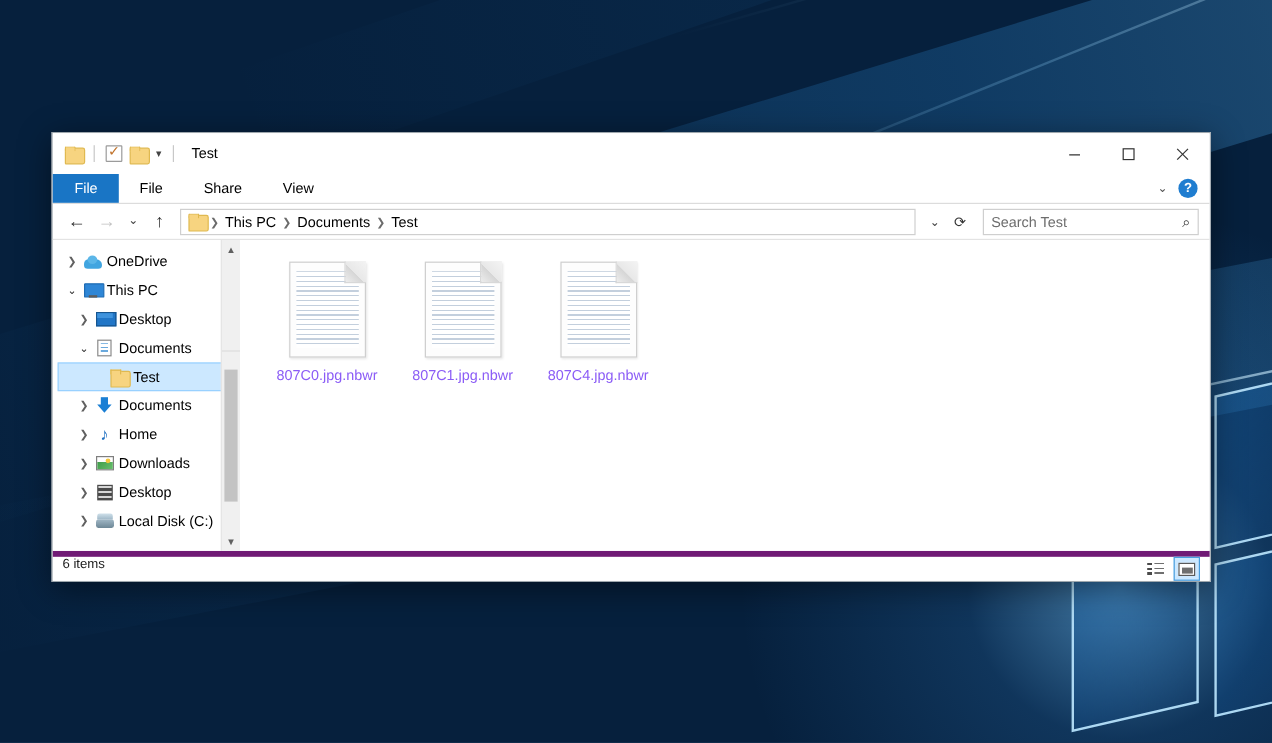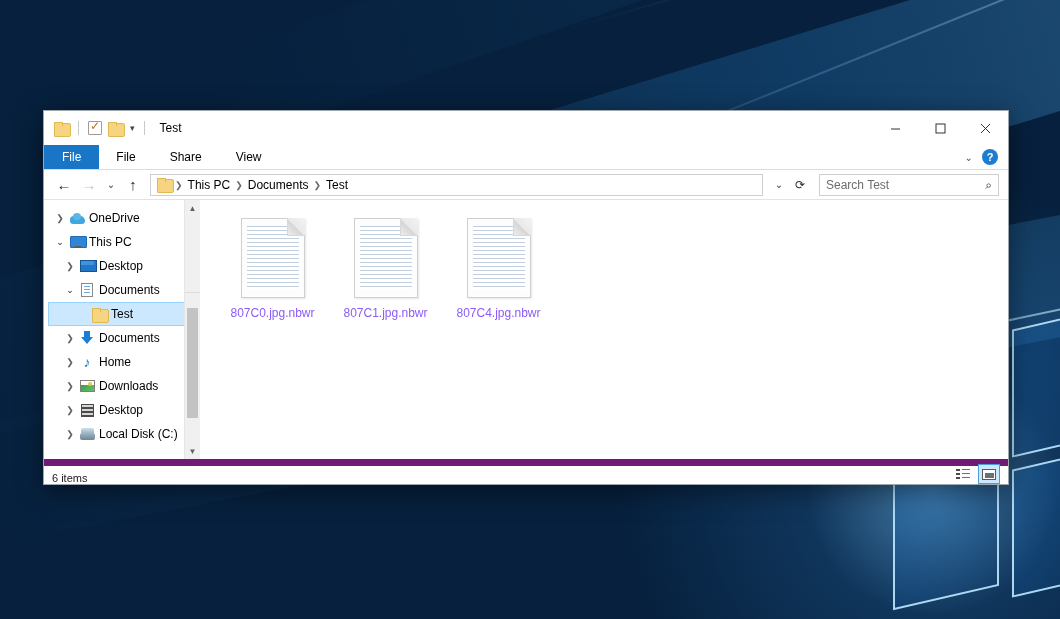--- a/index.html
+++ b/index.html
@@ -236,22 +236,22 @@
     border-left:1px solid #d8d8d8; border-bottom:1px solid #d8d8d8;
   }
   .doc-fold::after {
     content:""; position:absolute; inset:0;
     background:linear-gradient(225deg, #f3f3f3 0%, #e8e8e8 55%, rgba(0,0,0,0) 56%);
   }
   .fname { margin-top:8px; font-size:12px; color:#8b5cf6; white-space:nowrap; }
 
   
   .statusbar {
-    height:25px; flex:0 0 25px; border-top:7px solid #701a75; background:#fff;
-    display:flex; align-items:flex-end; padding:0 8px; font-size:11px; color:#1a1a1a;
+    height:25px; flex:0 0 25px; border-top:5px solid #701a75; background:#fff;
+    display:flex; align-items:flex-start; padding:0 8px; font-size:11px; color:#1a1a1a;
   }
   .status-views { margin-left:auto; display:flex; align-items:center; gap:4px; }
   .vbtn { width:22px; height:20px; display:flex; align-items:center; justify-content:center; }
   .vbtn.active { background:#cce8ff; border:1px solid #4a9ede; }
   .v-details { width:14px; height:11px; position:relative; }
   .v-details::before {
     content:""; position:absolute; left:0; top:0; width:4px; height:11px;
     background:repeating-linear-gradient(to bottom,#4a4a4a 0 2px,transparent 2px 4px);
   }
   .v-details::after {

